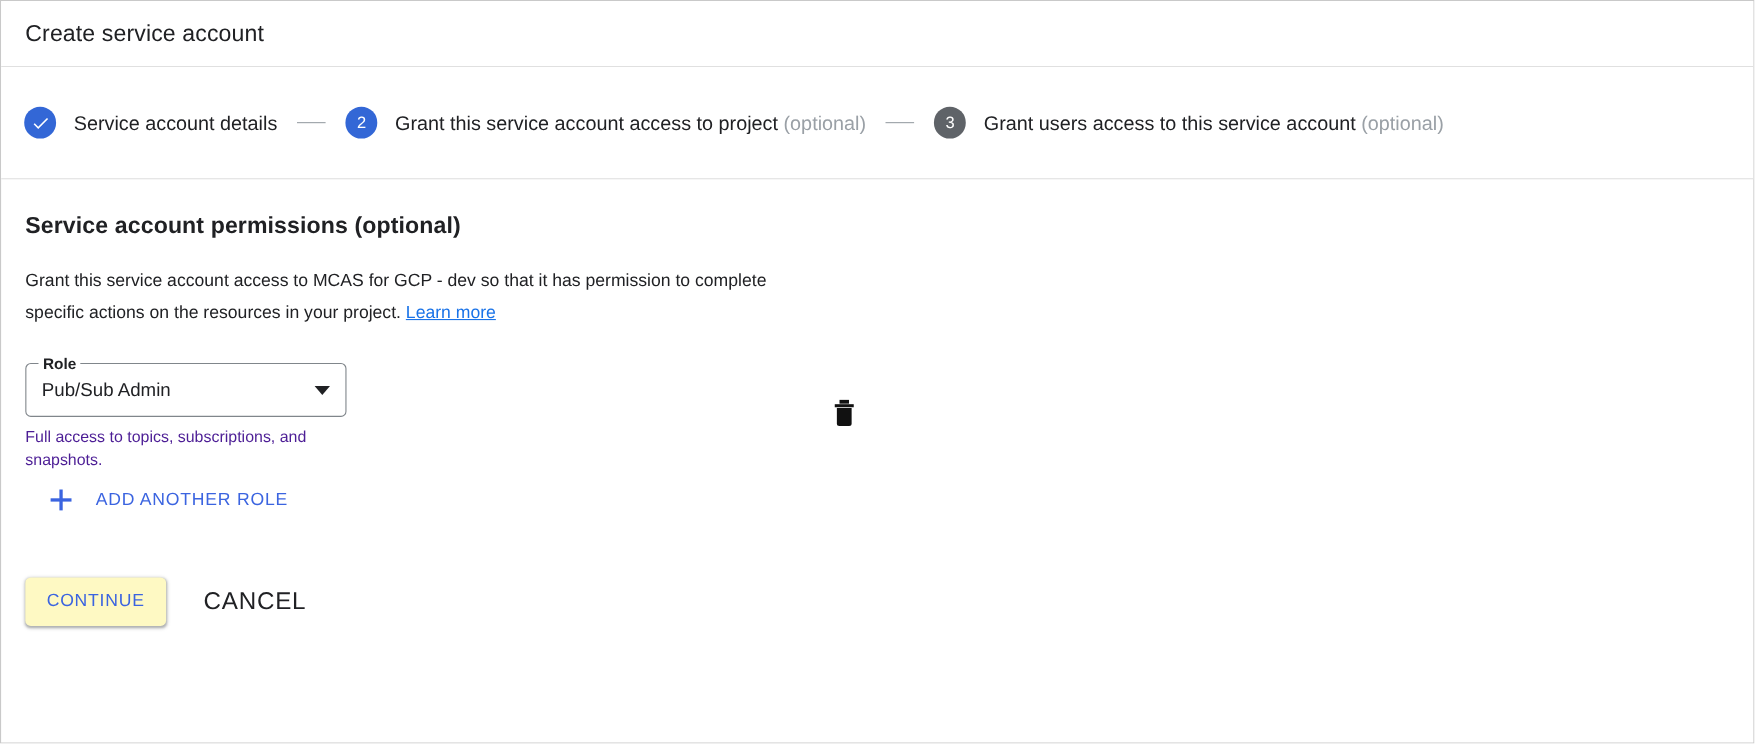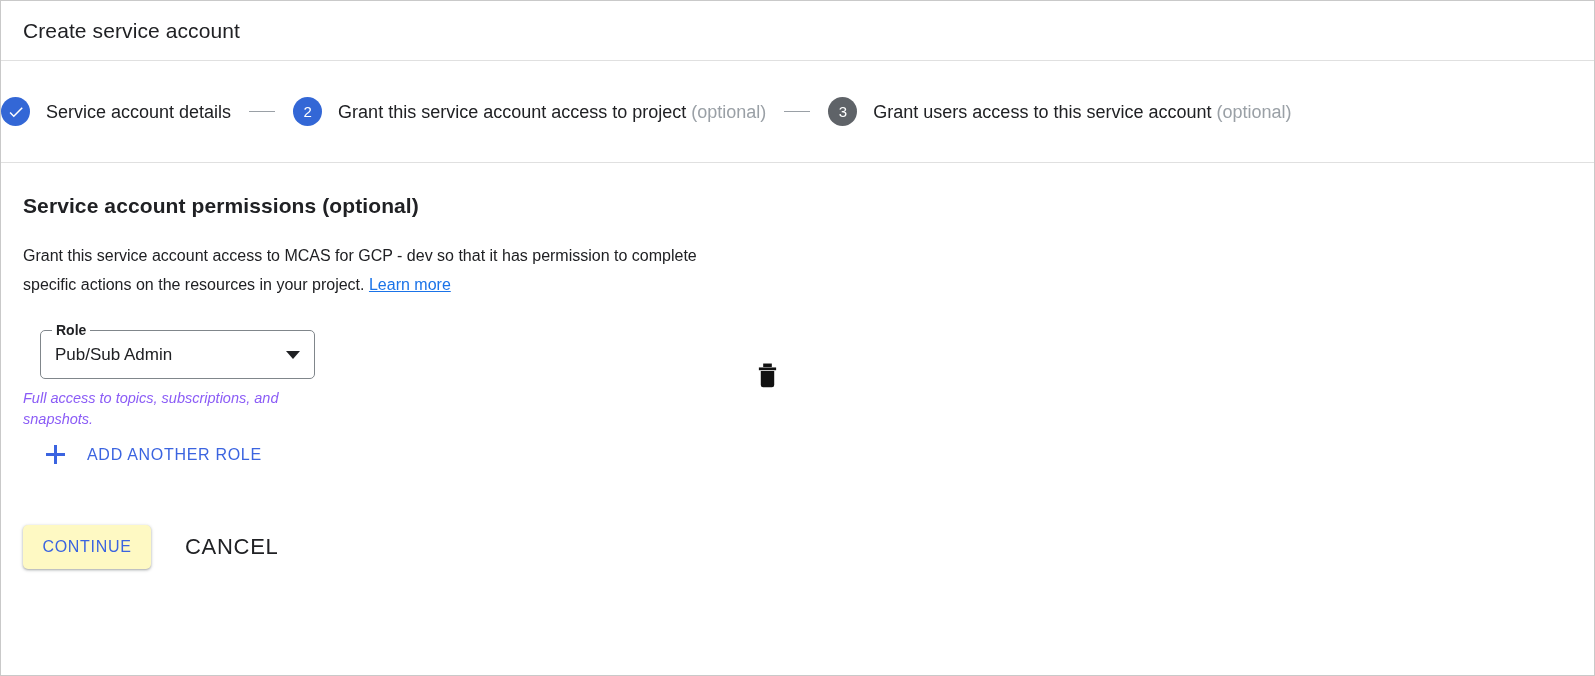--- a/index.html
+++ b/index.html
@@ -39,20 +39,21 @@
     letter-spacing: 0.1px;
     line-height: 26px;
   }
 
   
   .stepper {
     height: 102px;
     box-sizing: border-box;
     display: flex;
     align-items: center;
+    padding-left: 21px;
     border-bottom: 1px solid #e0e0e0;
     background: #fff;
     white-space: nowrap;
     overflow: hidden;
   }
   .step {
     display: flex;
     align-items: center;
   }
   .step-badge {
@@ -131,21 +132,20 @@
     position: relative;
     height: 49px;
     box-sizing: border-box;
     border: 1px solid #80868b;
     border-radius: 5px;
     background: #fff;
     display: flex;
     align-items: center;
     padding: 0 14px;
     cursor: pointer;
-    margin-left: 17px;
   }
   .select-notch {
     position: absolute;
     top: -9px;
     left: 11px;
     background: #ffffff;
     padding: 0 4px;
     font-size: 14px;
     font-weight: 700;
     color: #202124;
@@ -161,24 +161,23 @@
     width: 0;
     height: 0;
     border-left: 7px solid transparent;
     border-right: 7px solid transparent;
     border-top: 8px solid #202124;
     margin-left: 8px;
   }
   .select-helper {
     margin-top: 9px;
     font-size: 14.5px;
-    color: #8b5cf6;
+    color: #4c1d95;
     line-height: 21px;
     width: 320px;
-    font-style: italic;
   }
   .delete-btn {
     position: absolute;
     left: 712px;
     top: 26px;
     width: 64px;
     height: 64px;
     display: flex;
     align-items: center;
     justify-content: center;

